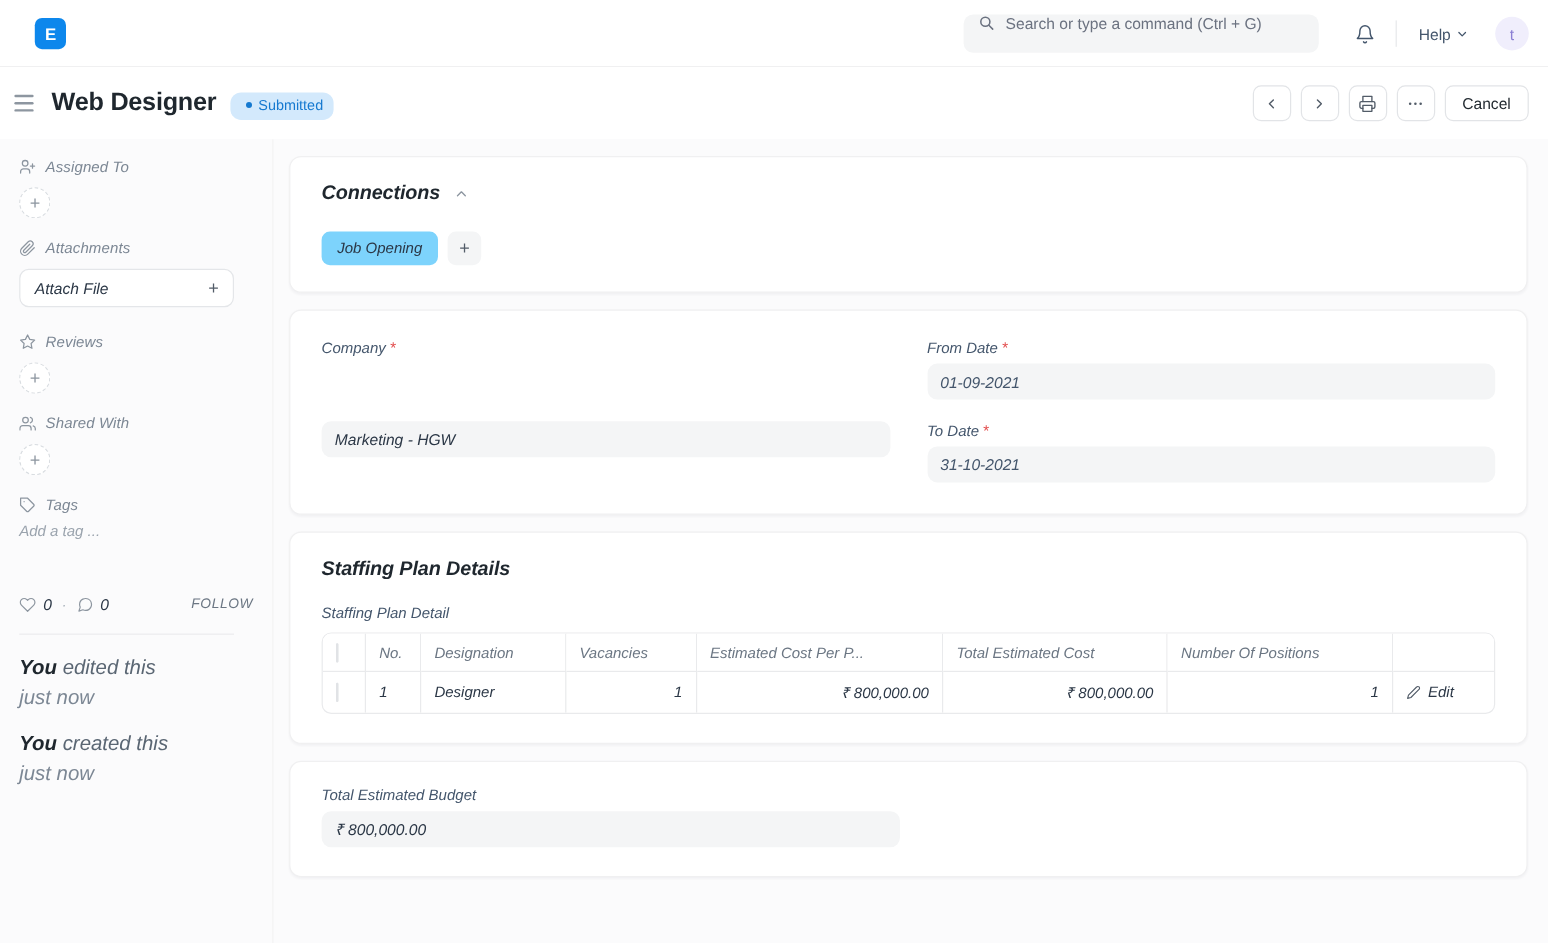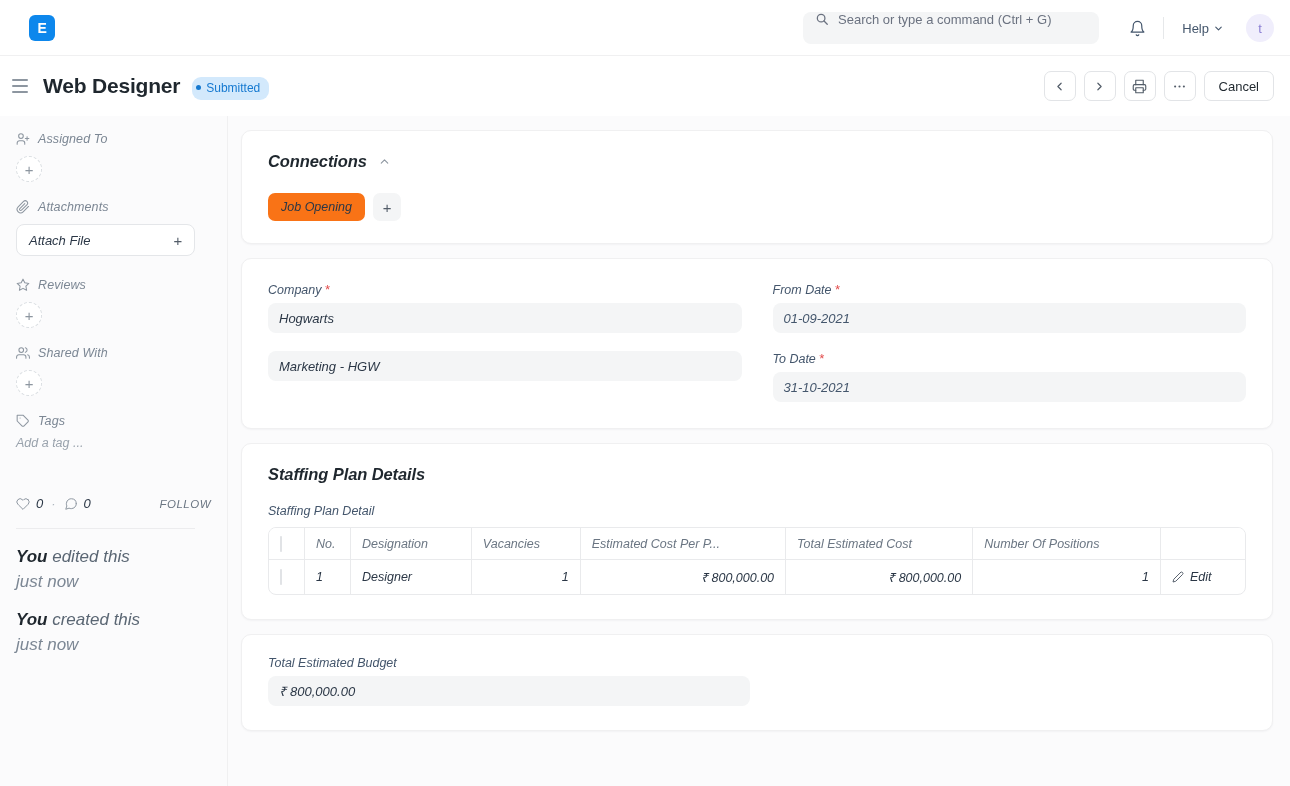--- a/index.html
+++ b/index.html
@@ -96,21 +96,21 @@
   .hamburger span:nth-child(3) { width: 16px; }
   .page-title {
     font-size: 21px; font-weight: 700; color: #1f272e;
     letter-spacing: -0.2px;
   }
   .status-badge {
     margin-left: 12px;
     background: #d3e9fc;
     color: #1579d0;
     font-size: 12px;
-    padding: 4px 9px 5px 4px;
+    padding: 4px 9px 5px 13px;
     border-radius: 9px;
     display: flex; align-items: center; gap: 5px;
     position: relative; top: 2px;
   }
   .status-dot {
     width: 5px; height: 5px; border-radius: 50%; background: #1579d0;
     display: inline-block;
   }
   .head-actions {
     position: absolute; right: 16px; top: 0;
@@ -223,21 +223,21 @@
 
   .sec-title-row { display: flex; align-items: center; gap: 11px; }
   .sec-title {
     font-size: 16.5px; font-weight: 700; color: #1f272e;
     letter-spacing: -0.1px;
   }
   .chev-up { color: #8d96a0; display:flex; cursor: pointer; }
 
   .conn-pills { display: flex; gap: 8px; margin-top: 22px; }
   .pill {
-    background: #f97316;
+    background: #7dd3fc;
     border-radius: 7px;
     padding: 0 13px;
     height: 28px;
     display: flex; align-items: center;
     font-size: 12.5px; color: #2b3746;
     cursor: pointer;
   }
   .pill-add {
     background: #f4f5f6; border-radius: 7px;
     width: 28px; height: 28px;
@@ -526,21 +526,20 @@
 
     <div class="card">
       <div class="card-pad" style="padding:23px 26px 26px 26px;">
         <div class="form-grid">
 
           <div>
             <div class="field-label">
               <span>Company</span>
               <span class="req">*</span>
             </div>
-            <div class="field-input">Hogwarts</div>
           </div>
 
           <div>
             <div class="field-label">
               <span>From Date</span>
               <span class="req">*</span>
             </div>
             <div class="field-input muted">01-09-2021</div>
           </div>
 

